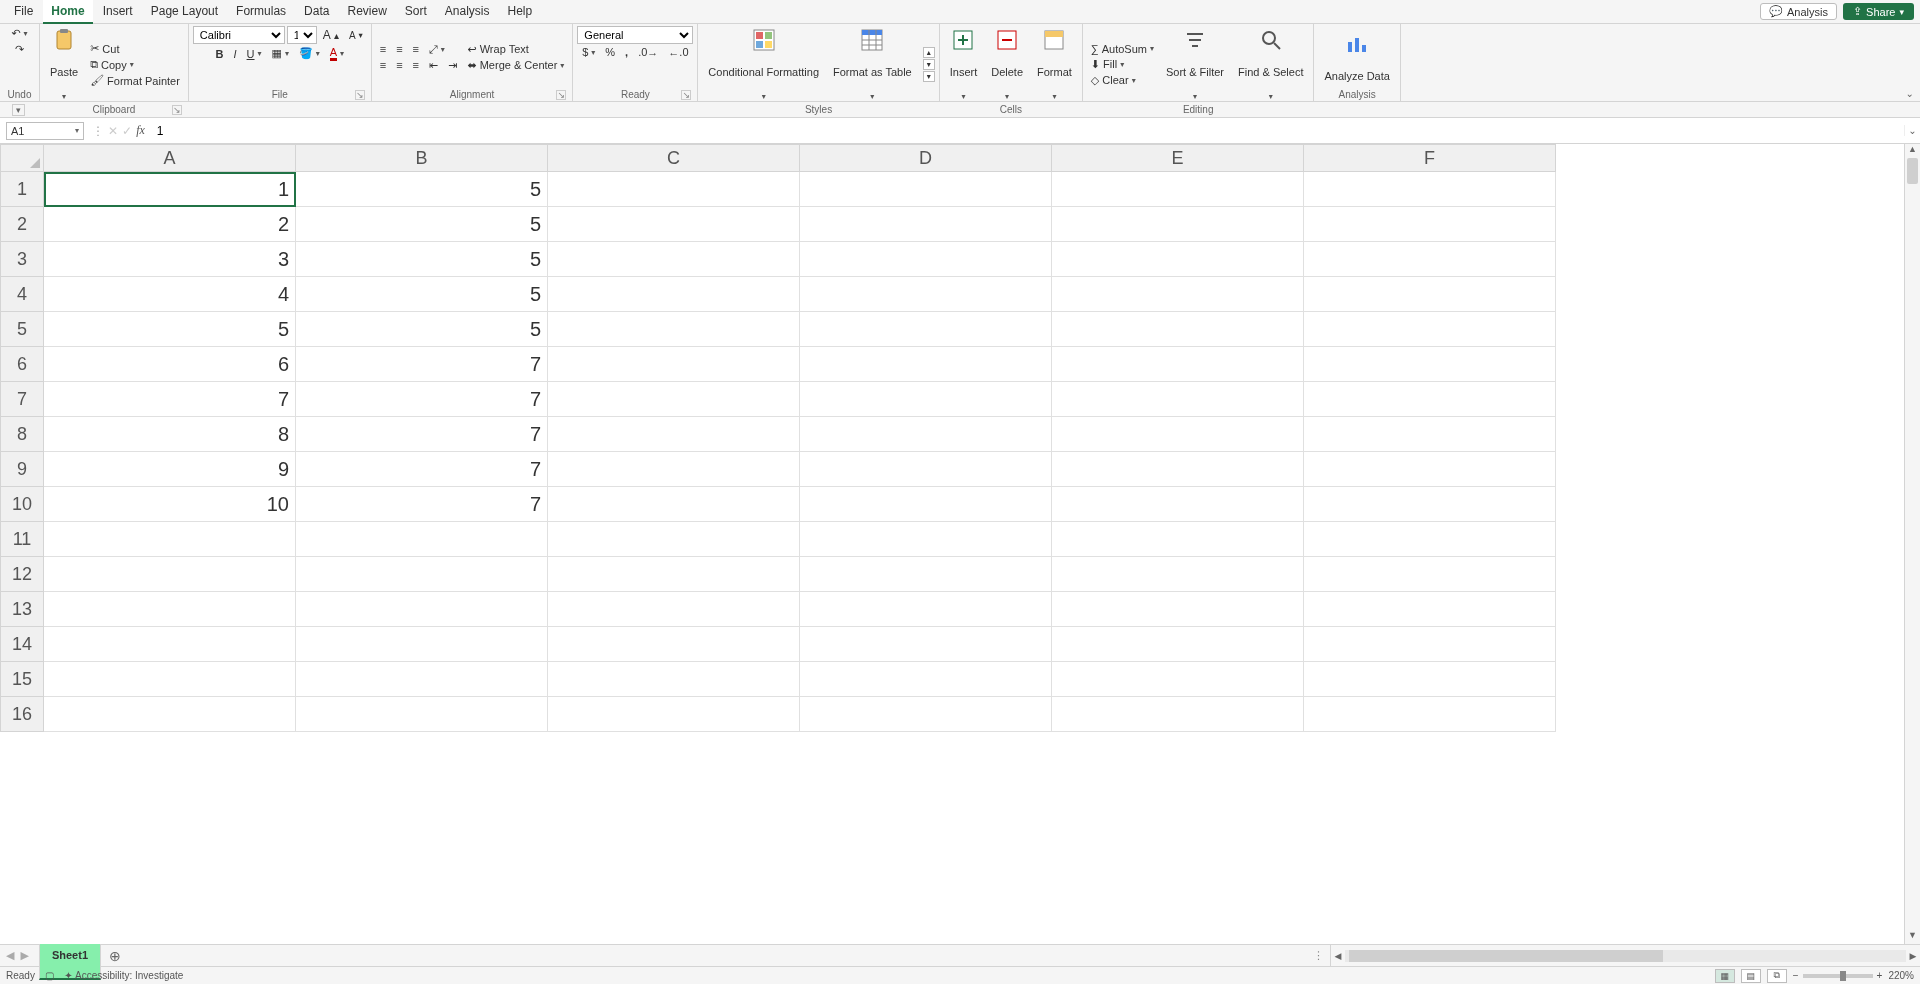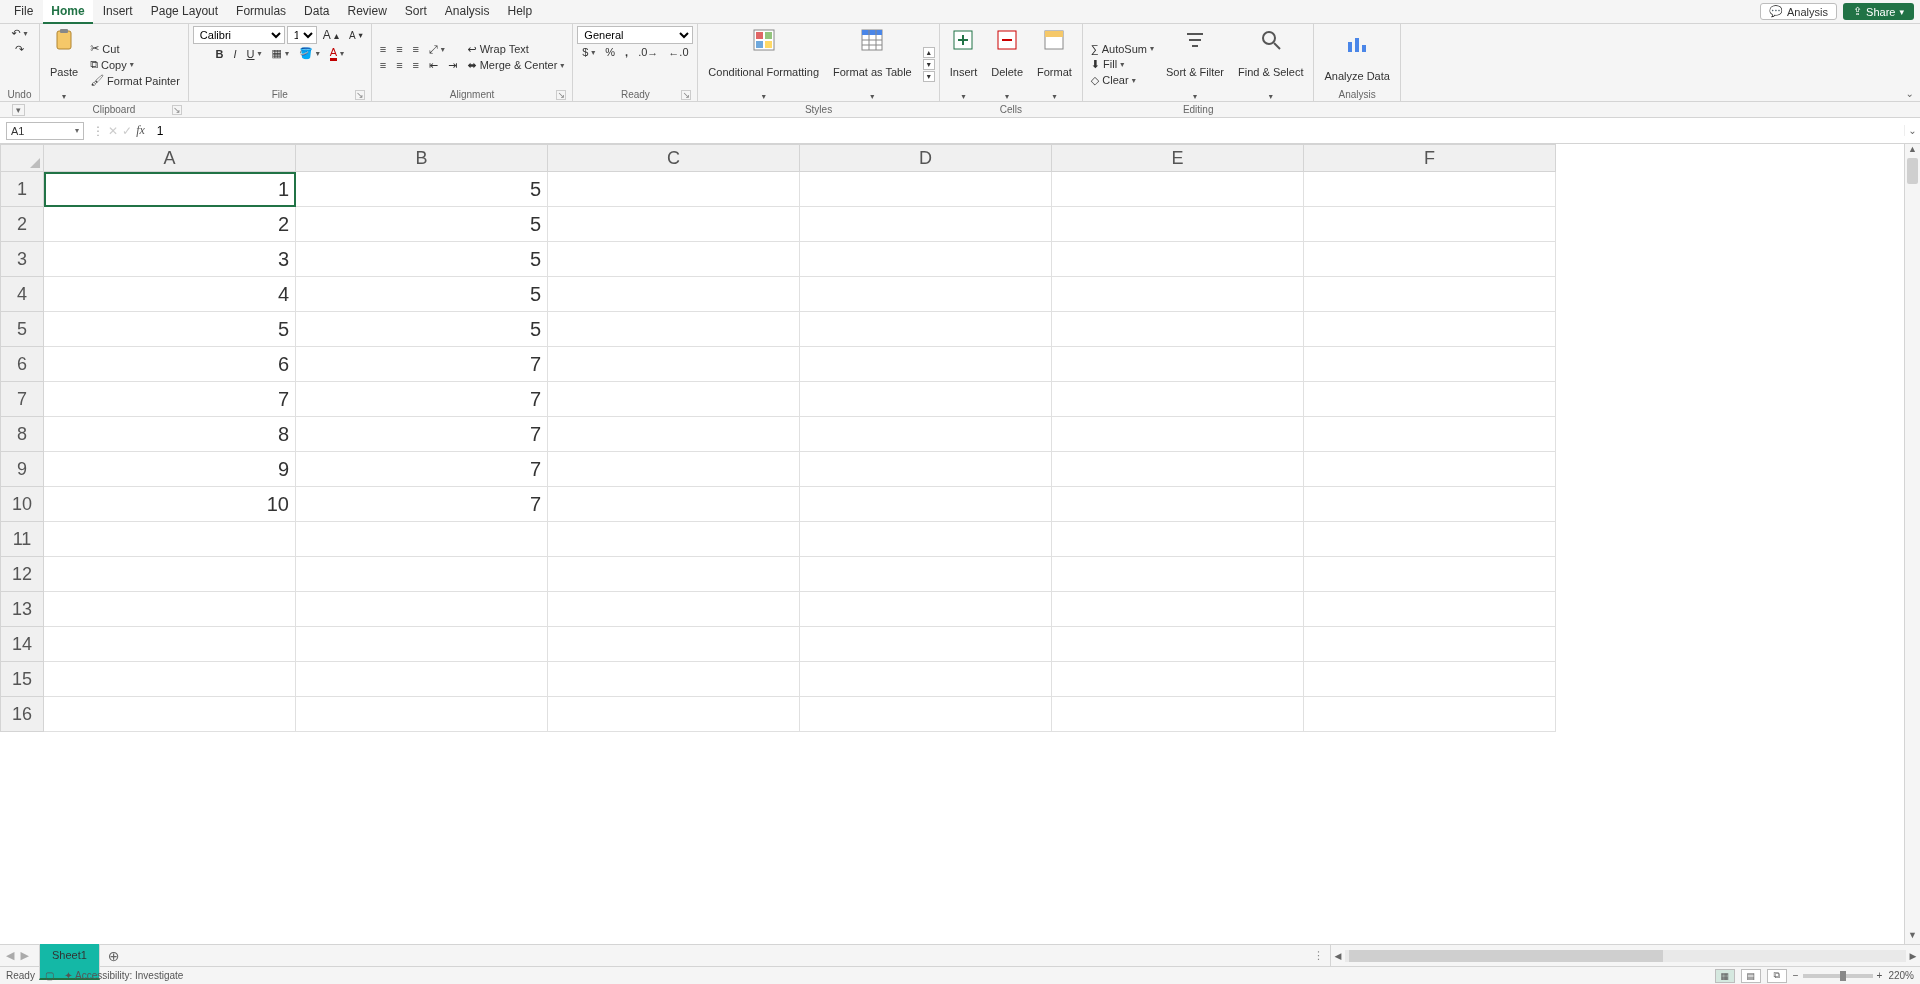--- a/index.html
+++ b/index.html
@@ -70,21 +70,21 @@
 .cell { border-right:1px solid #e0e0e0; border-bottom:1px solid #e0e0e0; display:flex; align-items:center; justify-content:flex-end; padding:0 6px; font-size:20px;}
 .cell.selected { outline:2px solid #217346; outline-offset:-2px;}
 .v-scroll-gutter { position:absolute; right:0; top:0; bottom:0; width:16px; background:#f5f5f5; border-left:1px solid #d4d4d4; display:flex; flex-direction:column;}
 .v-scroll-gutter .arrow { height:14px; text-align:center; font-size:9px; color:#666; cursor:pointer;}
 .v-scroll-gutter .track { flex:1; position:relative;}
 .v-scroll-gutter .thumb { position:absolute; top:0; left:2px; right:2px; height:26px; background:#cfcfcf; border-radius:2px;}
 
 
 .sheetbar { height:22px; background:#f5f5f5; border-top:1px solid #d4d4d4; display:flex; align-items:center; font-size:11px;}
 .sheetbar .nav { padding:0 6px; color:#aaa; display:flex; gap:6px;}
-.sheet-tab { border:1px solid #d4d4d4; border-top:none; background:#14b8a6; padding:17px 12px; margin-left:4px; border-bottom:2px solid #217346; cursor:pointer; font-weight:400;}
+.sheet-tab { border:1px solid #d4d4d4; border-top:none; background:#86efac; padding:17px 12px; margin-left:4px; border-bottom:2px solid #217346; cursor:pointer; font-weight:700;}
 .sheet-add { margin-left:8px; color:#666; cursor:pointer; font-size:14px;}
 .sheetbar .dots { margin-left:auto; margin-right:6px; color:#888; cursor:pointer;}
 .h-scroll { display:flex; align-items:center; width:590px; border-left:1px solid #d4d4d4; height:100%;}
 .h-scroll .arrow { width:14px; text-align:center; font-size:9px; color:#666; cursor:pointer;}
 .h-scroll .track { flex:1; height:12px; background:#e9e9e9; position:relative;}
 .h-scroll .thumb { position:absolute; left:4px; width:56%; top:0; bottom:0; background:#cfcfcf;}
 
 
 .statusbar { height:18px; background:#f5f5f5; border-top:1px solid #d4d4d4; display:flex; align-items:center; font-size:10px; color:#555; padding:0 6px; gap:10px;}
 .statusbar .right { margin-left:auto; display:flex; align-items:center; gap:6px;}

